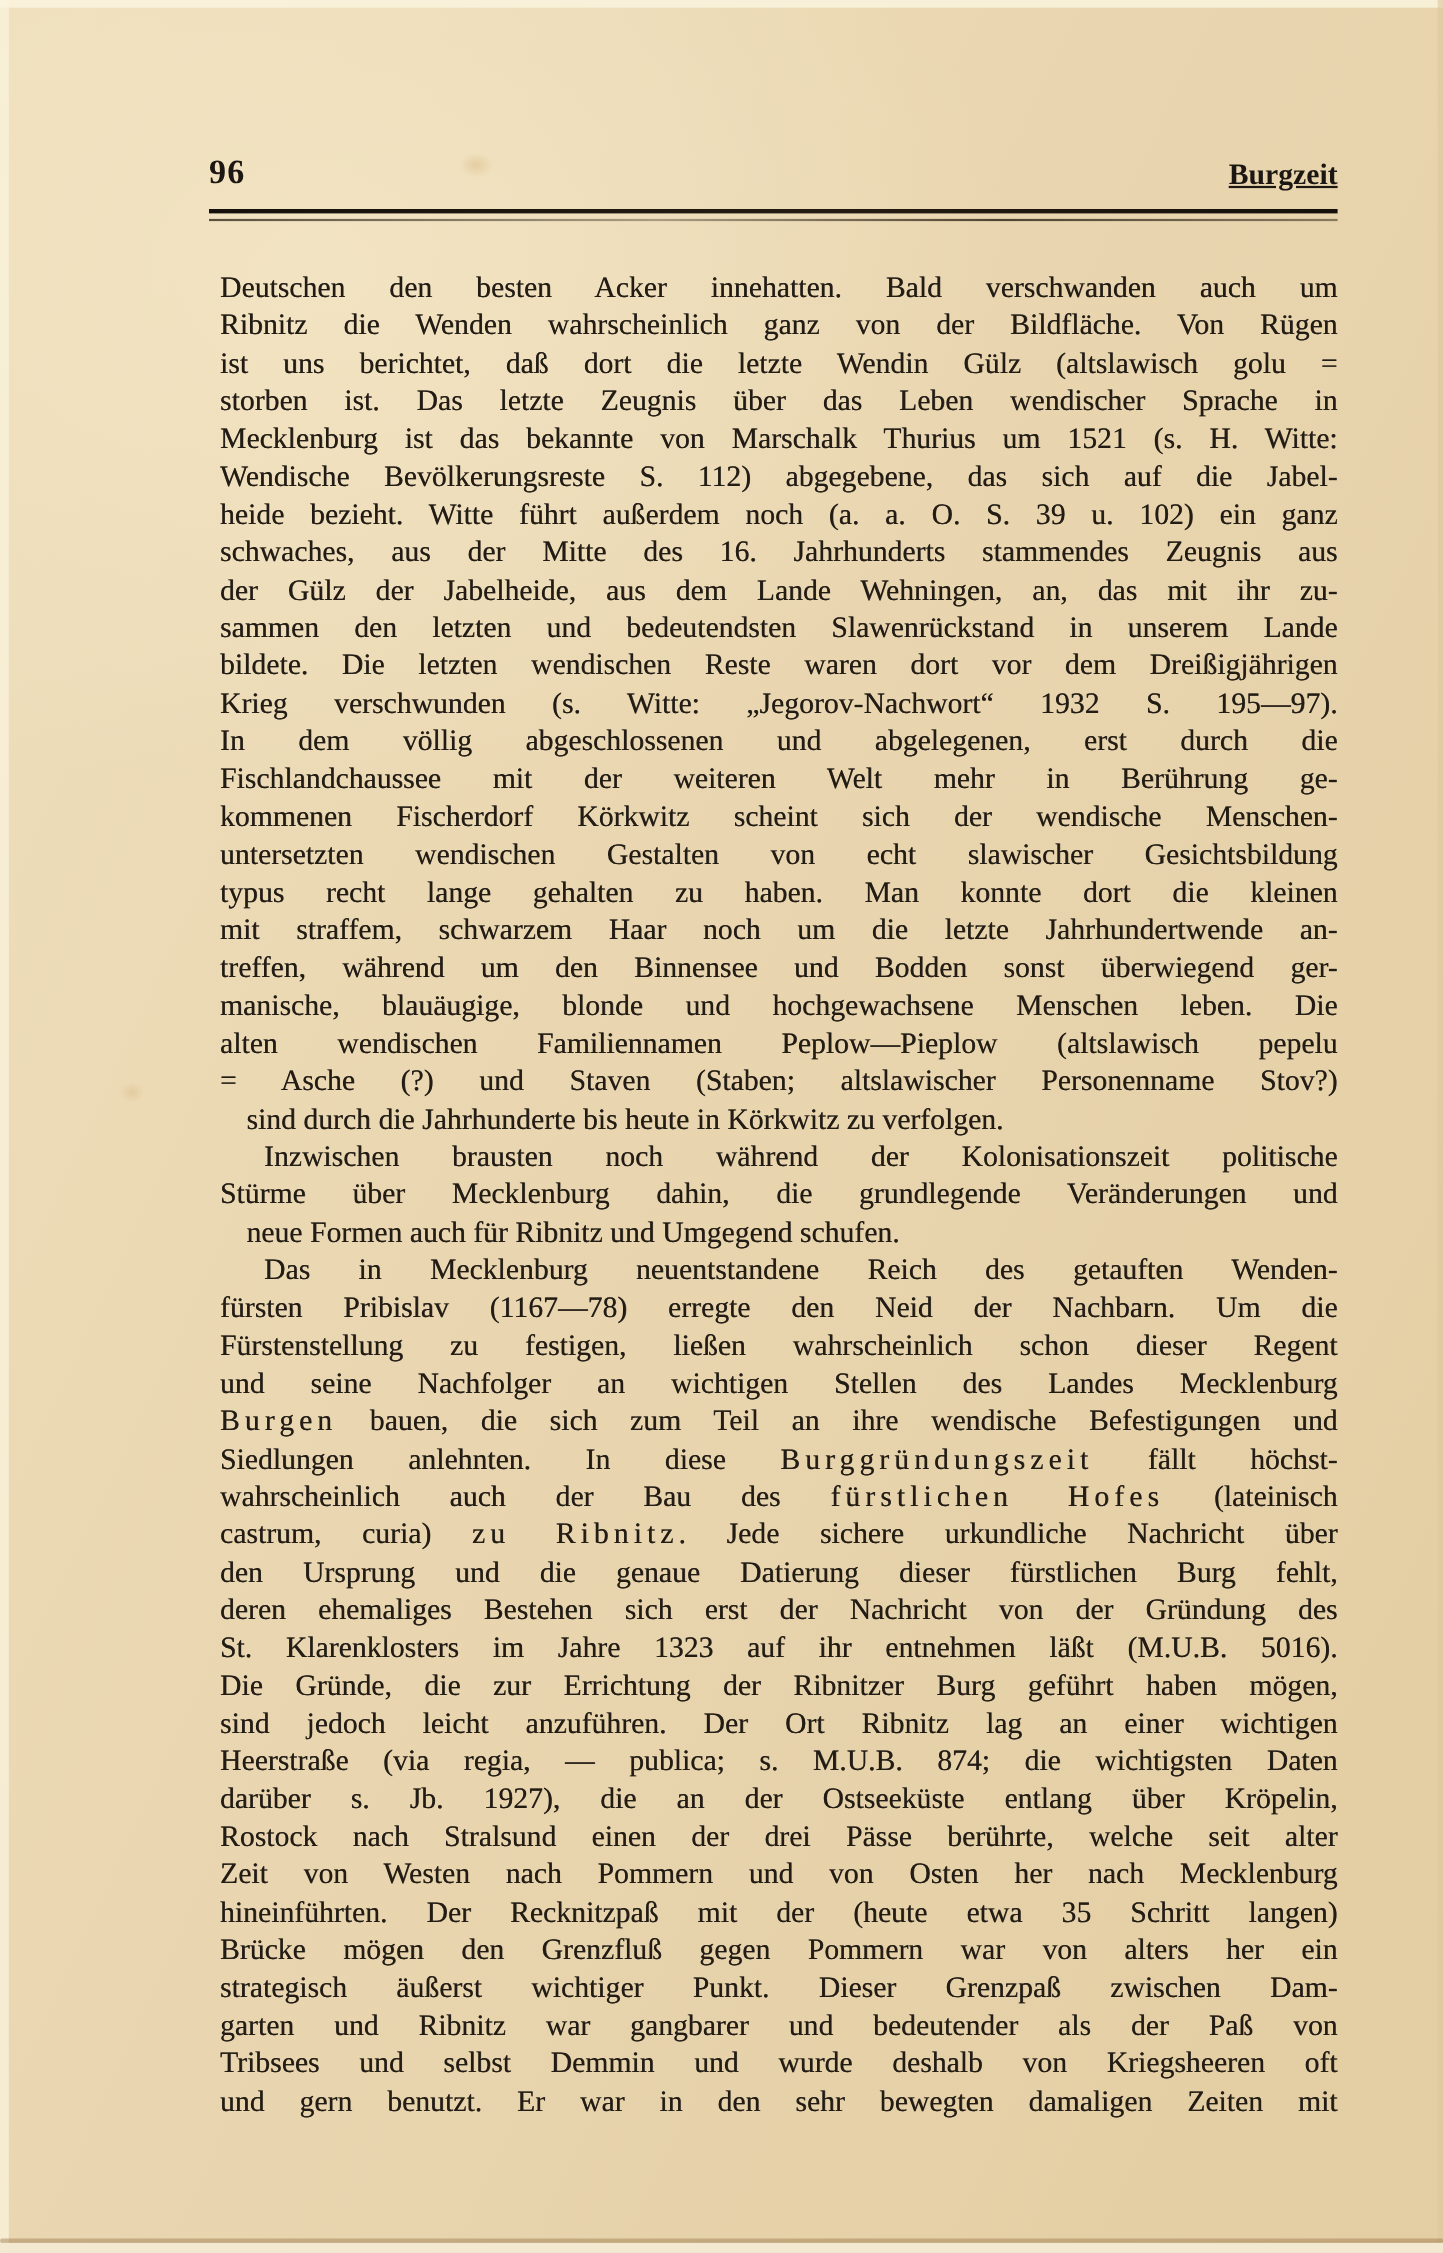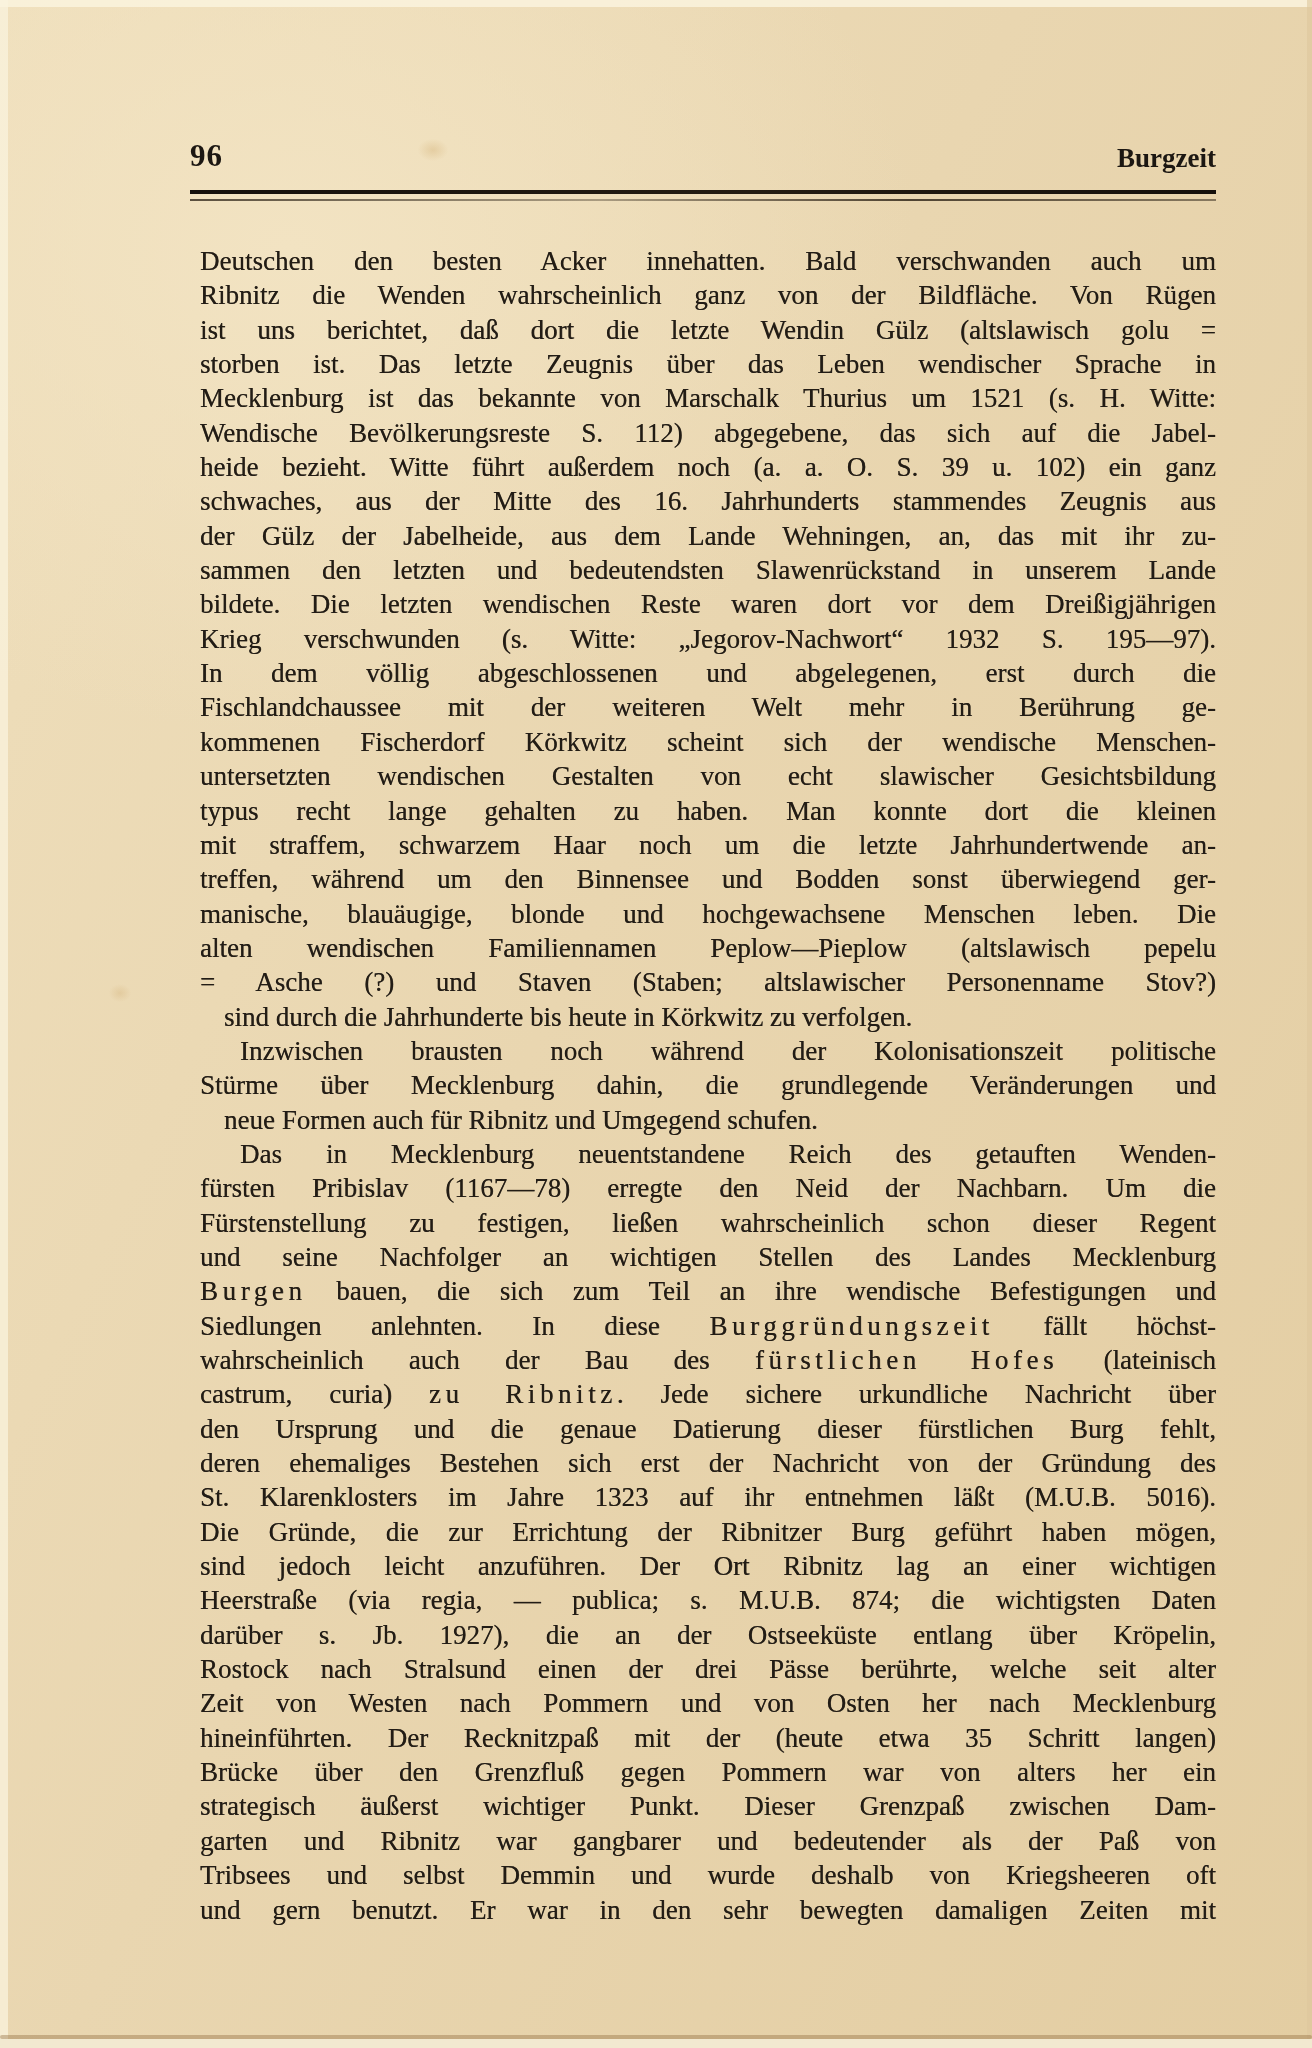--- a/index.html
+++ b/index.html
@@ -22,21 +22,21 @@
   .edge-bottom-shadow { left:0; right:0; bottom:9px; height:4px; background: rgba(148,112,66,.42); border-radius: 2px; }
   .edge-bottom-light  { left:0; right:0; bottom:0; height:9px; background: #f2e9d0; }
 
   .header-row {
     position: absolute;
     left: 190px; top: 138px; width: 1026px;
     display: flex; justify-content: space-between; align-items: flex-end;
     color: #1c1712;
   }
   .page-num { font-size: 31px; font-weight: 700; letter-spacing: 1px; }
-  .running-head { font-size: 27px; font-weight: 700; }
+  .running-head { font-size: 27px; font-weight: 700; text-decoration: underline; }
 
   .rule-thick {
     position: absolute; left: 190px; top: 190px; width: 1026px; height: 4px;
     background: linear-gradient(90deg, #15100b 0%, #241c12 55%, #15100b 100%);
   }
   .rule-thin {
     position: absolute; left: 190px; top: 199px; width: 1026px; height: 2px;
     background: linear-gradient(90deg, rgba(40,30,18,.75), rgba(40,30,18,.35) 40%, rgba(40,30,18,.8) 70%, rgba(40,30,18,.5));
   }
 
@@ -117,19 +117,19 @@
       <div class="line"><span>den Ursprung und die genaue Datierung dieser fürstlichen Burg fehlt,</span></div>
       <div class="line"><span>deren ehemaliges Bestehen sich erst der Nachricht von der Gründung des</span></div>
       <div class="line"><span>St. Klarenklosters im Jahre 1323 auf ihr entnehmen läßt (M.U.B. 5016).</span></div>
       <div class="line"><span>Die Gründe, die zur Errichtung der Ribnitzer Burg geführt haben mögen,</span></div>
       <div class="line"><span>sind jedoch leicht anzuführen. Der Ort Ribnitz lag an einer wichtigen</span></div>
       <div class="line"><span>Heerstraße (via regia, — publica; s. M.U.B. 874; die wichtigsten Daten</span></div>
       <div class="line"><span>darüber s. Jb. 1927), die an der Ostseeküste entlang über Kröpelin,</span></div>
       <div class="line"><span>Rostock nach Stralsund einen der drei Pässe berührte, welche seit alter</span></div>
       <div class="line"><span>Zeit von Westen nach Pommern und von Osten her nach Mecklenburg</span></div>
       <div class="line"><span>hineinführten. Der Recknitzpaß mit der (heute etwa 35 Schritt langen)</span></div>
-      <div class="line"><span>Brücke über den Grenzfluß gegen Pommern war von alters her ein</span></div>
+      <div class="line"><span>Brücke mögen den Grenzfluß gegen Pommern war von alters her ein</span></div>
       <div class="line"><span>strategisch äußerst wichtiger Punkt. Dieser Grenzpaß zwischen Dam-</span></div>
       <div class="line"><span>garten und Ribnitz war gangbarer und bedeutender als der Paß von</span></div>
       <div class="line"><span>Tribsees und selbst Demmin und wurde deshalb von Kriegsheeren oft</span></div>
       <div class="line"><span>und gern benutzt. Er war in den sehr bewegten damaligen Zeiten mit</span></div>
     </div>
   </div>
 
 </body></html>

